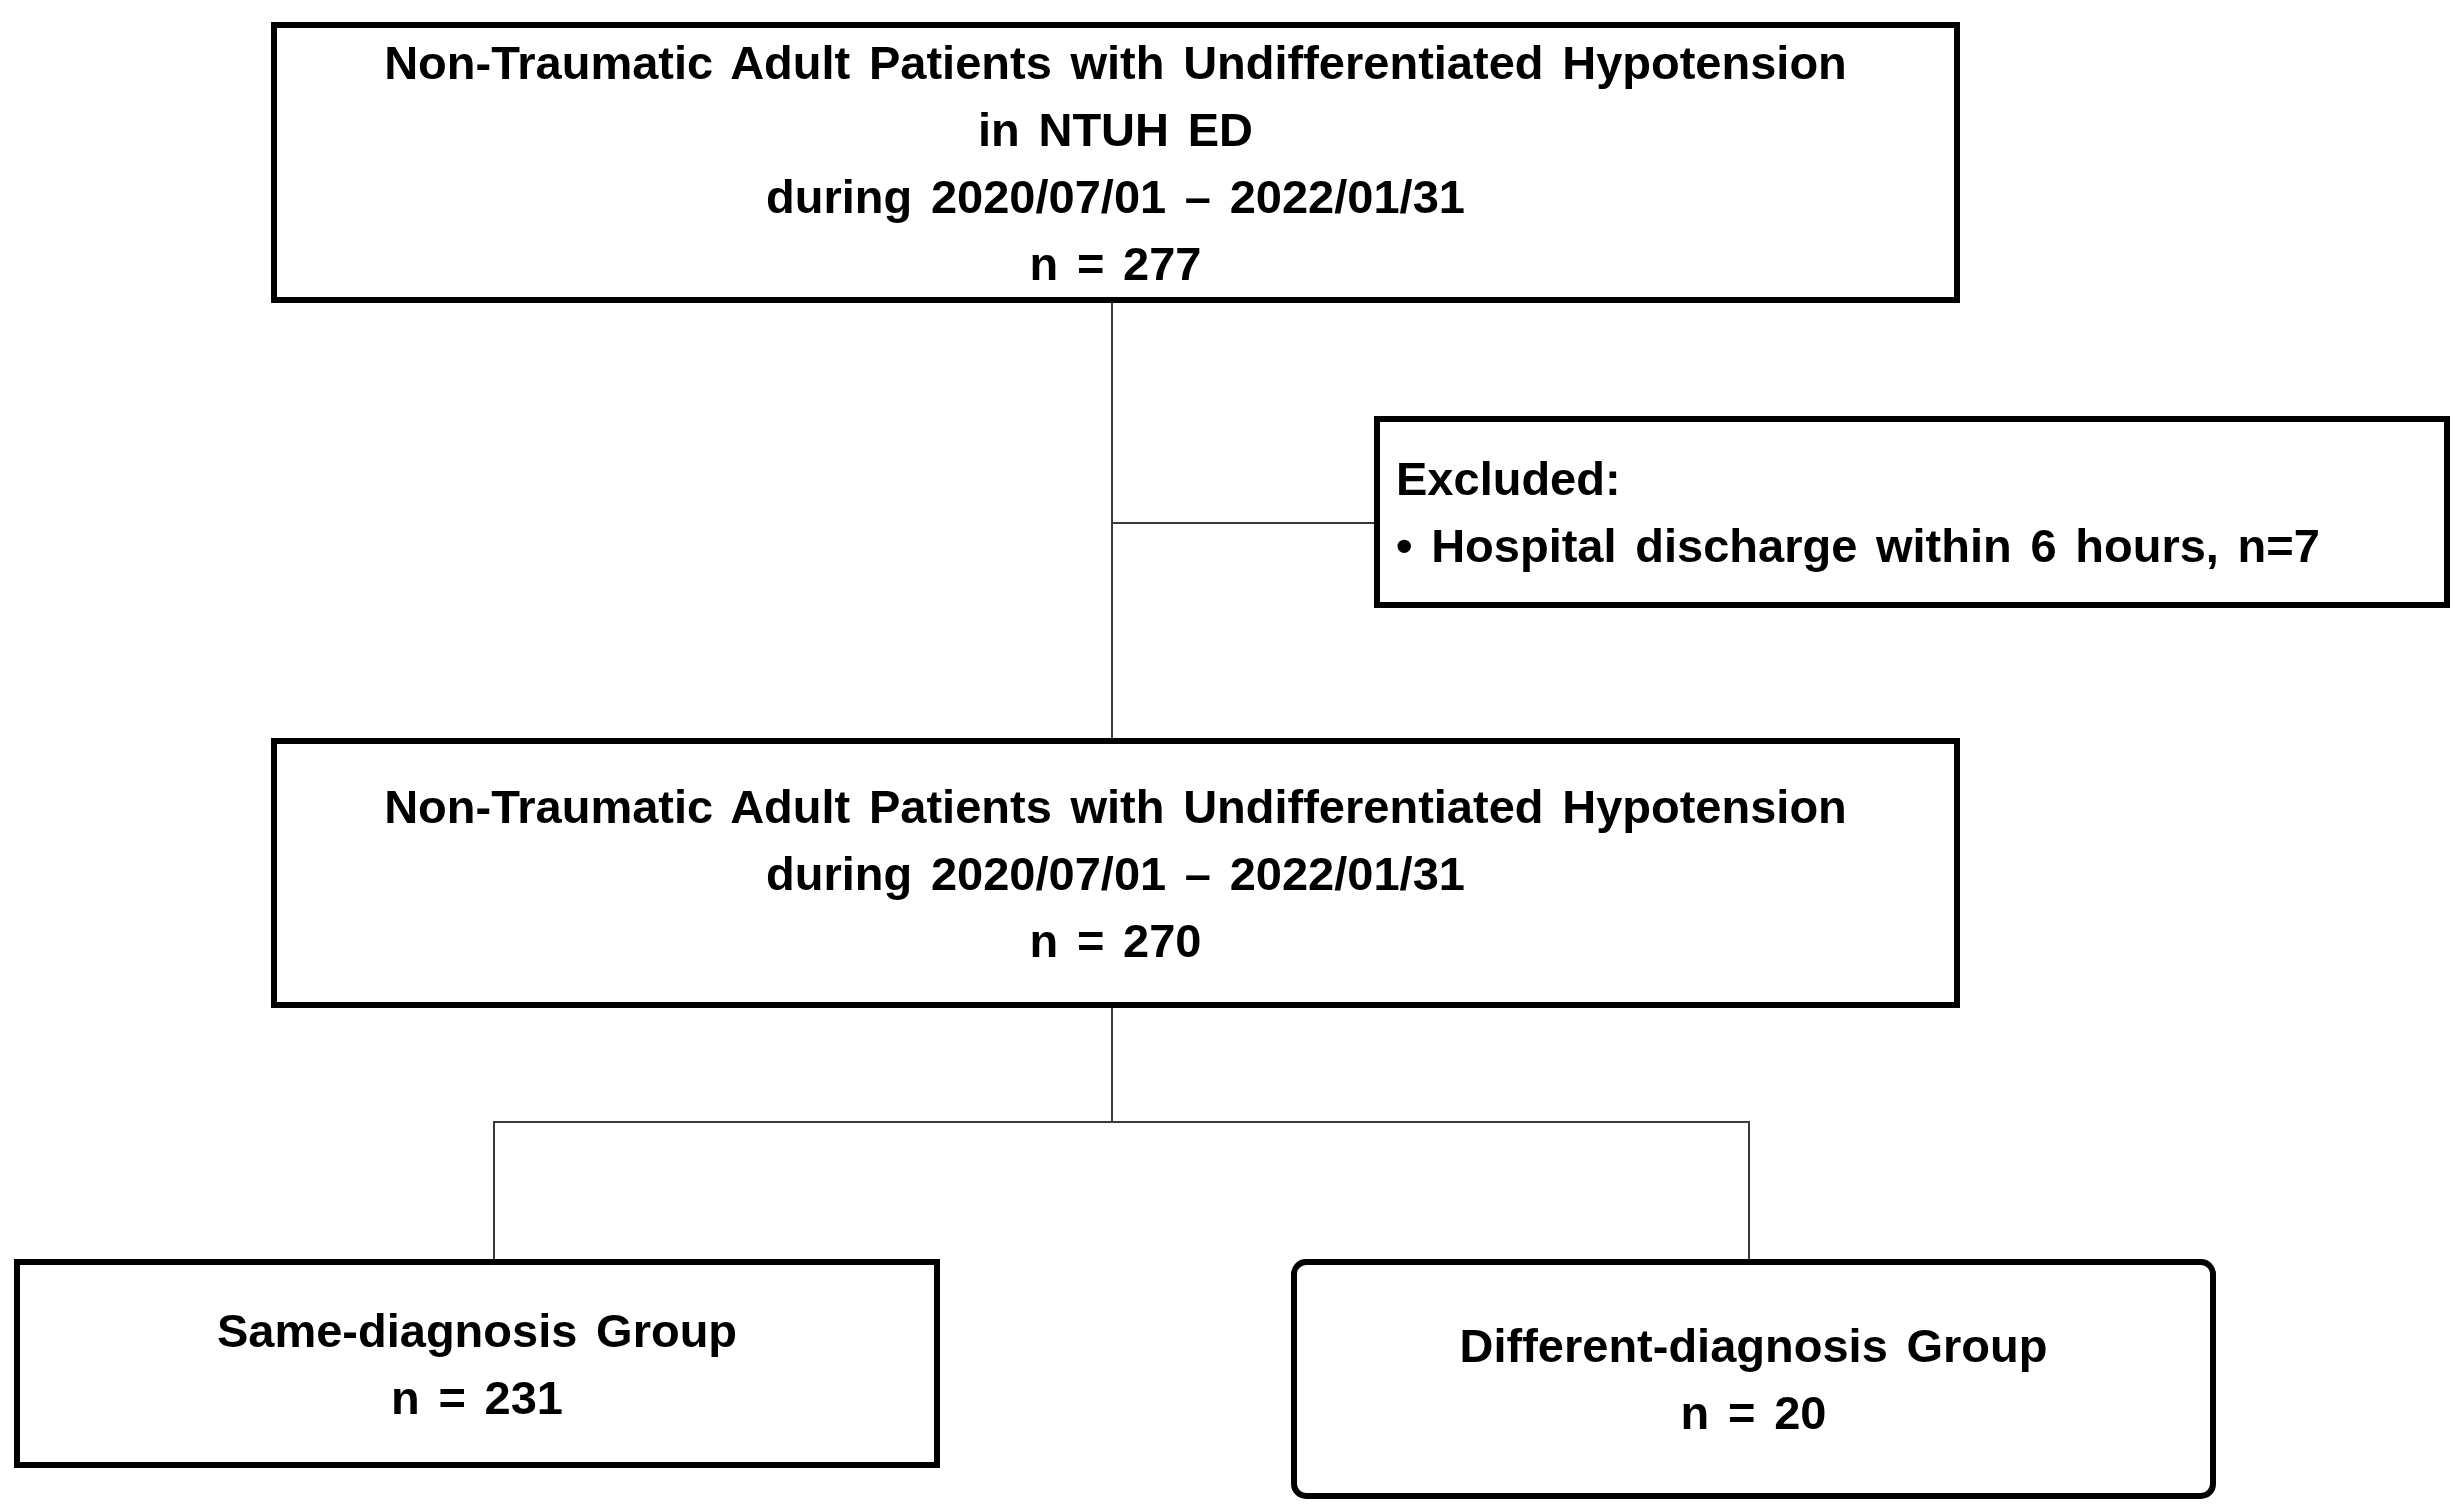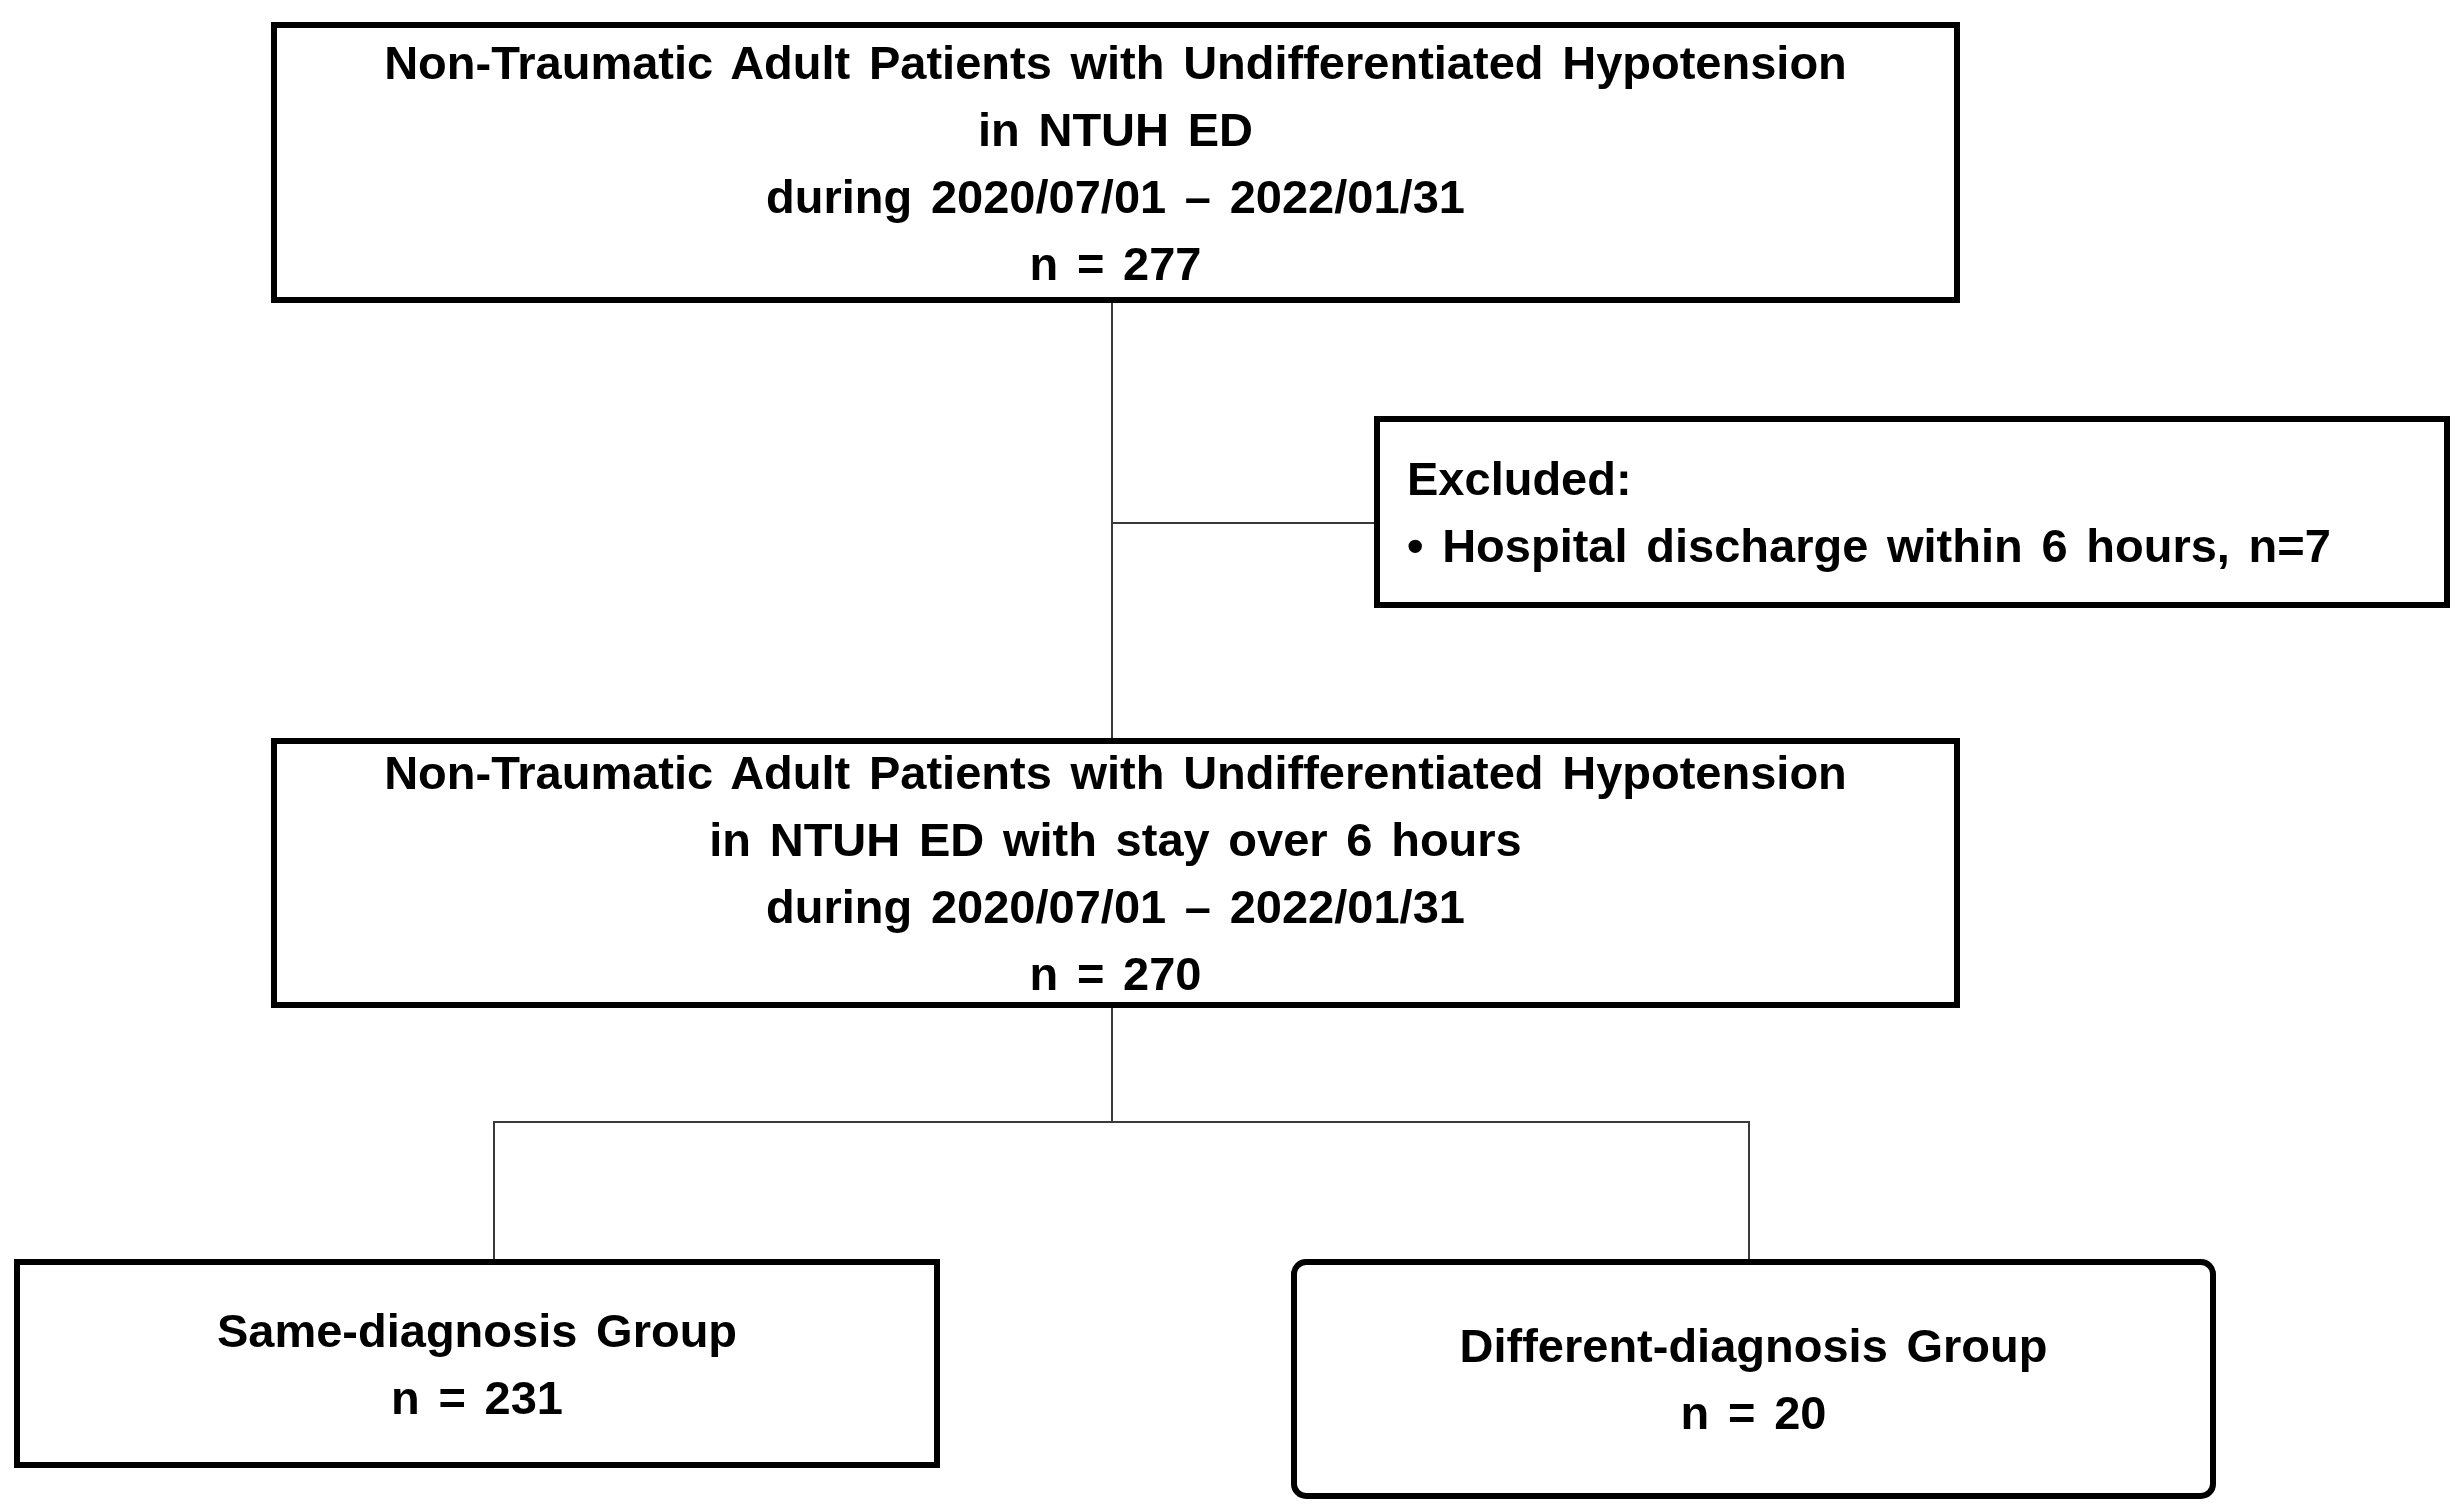--- a/index.html
+++ b/index.html
@@ -24,21 +24,21 @@
     align-items: center;
     text-align: center;
     font-size: 47px;
     line-height: 67px;
     word-spacing: 0.12em;
   }
   .box .bline { white-space: nowrap; }
   .box.left-align {
     align-items: flex-start;
     text-align: left;
-    padding-left: 27px;
+    padding-left: 16px;
     padding-right: 14px;
   }
   .conn { position: absolute; background: #3a3a3a; }
   .conn.v { width: 2.1px; }
   .conn.h { height: 2.1px; }
   #box-top    { left: 271px;  top: 22px;   width: 1689px; height: 281px; }
   #box-excl   { left: 1374px; top: 416px;  width: 1076px; height: 192px; }
   #box-mid    { left: 271px;  top: 738px; width: 1689px; height: 270px; }
   #box-bleft  { left: 14px;   top: 1259px; width: 926px; height: 209px; }
   #box-bright { left: 1291px; top: 1259px; width: 925px; height: 240px; border-radius: 15px; }
@@ -68,21 +68,20 @@
     <div class="bline">n = 277</div>
   </div>
 
   <div class="box left-align" id="box-excl">
     <div class="bline">Excluded:</div>
     <div class="bline">• Hospital discharge within 6 hours, n=7</div>
   </div>
 
   <div class="box" id="box-mid">
     <div class="bline">Non-Traumatic Adult Patients with Undifferentiated Hypotension</div>
-    <div class="bline">in NTUH ED with stay over 6 hours</div>
     <div class="bline">during 2020/07/01 – 2022/01/31</div>
     <div class="bline">n = 270</div>
   </div>
 
   <div class="box" id="box-bleft">
     <div class="bline">Same-diagnosis Group</div>
     <div class="bline">n = 231</div>
   </div>
 
   <div class="box" id="box-bright">

